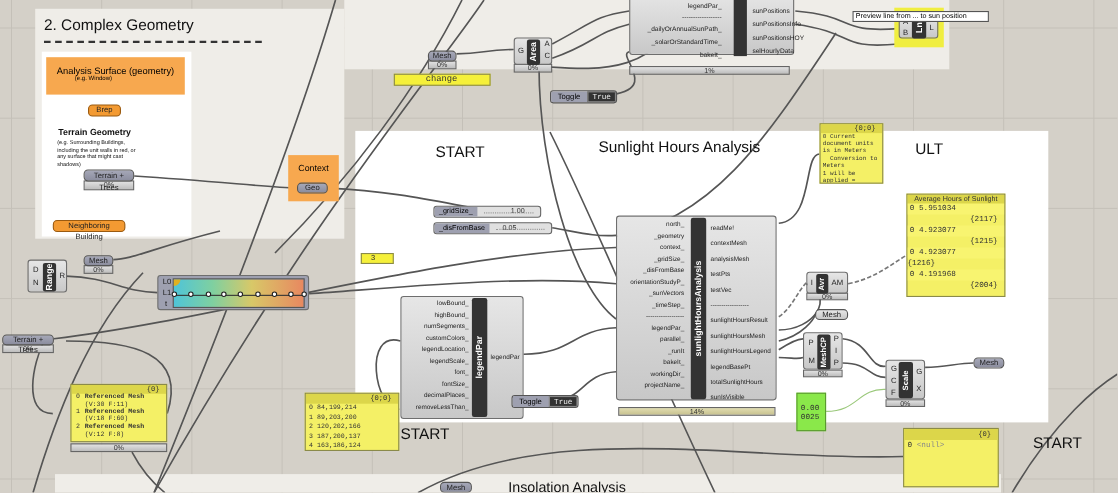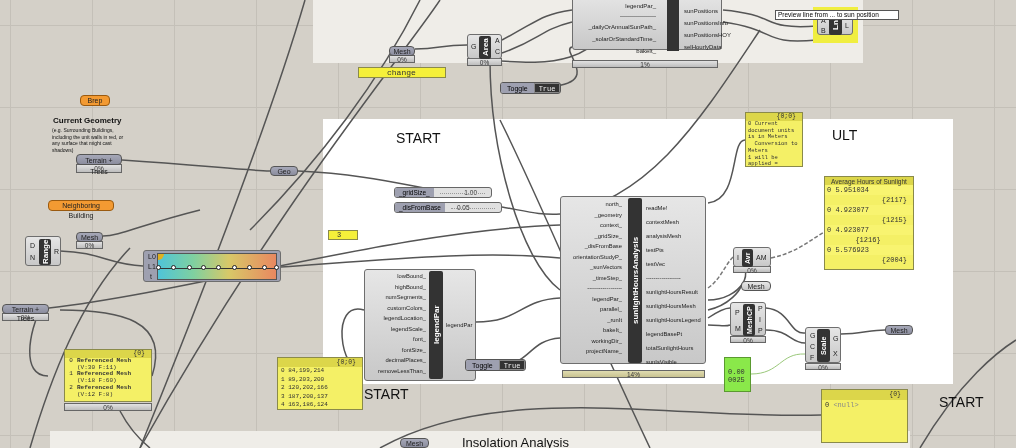--- a/index.html
+++ b/index.html
@@ -30,27 +30,39 @@
   .slider .track::before { content: ""; position: absolute; left: 6px; right: 6px; top: 5px; border-top: 1px dotted #999; }
   .port-l { text-align: right; padding-right: 3px; line-height: 10.5px; white-space: nowrap; }
   .port-r { text-align: left; padding-left: 3px; line-height: 10.5px; white-space: nowrap; }
   .dot { position: absolute; width: 5px; height: 5px; border: 1px solid #222; border-radius: 50%; background: #fff; }
 </style>
 </head>
 <body>
 
 <div class="canvas">
 
+  <div class="group" style="left:32px;top:8px;width:281px;height:209px;background:#efede8;">
+    <div class="label" style="left:8px;top:6px;font-size:14px;">2. Complex Geometry</div>
+    <div class="abs" style="left:8px;top:29px;width:198px;border-top:2px dashed #333;"></div>
+    <div class="abs" style="left:6px;top:39px;width:136px;height:168px;background:#fff;"></div>
+  </div>
+  <div class="orange" style="left:42px;top:52px;width:126px;height:34px;">
+    <div style="text-align:center;font-size:8.5px;margin-top:7px;">Analysis Surface (geometry)</div>
+    <div style="font-size:5.5px;margin-left:26px;">(e.g. Window)</div>
+  </div>
   <div class="oparam" style="left:80px;top:95px;width:30px;height:11px;">Brep</div>
-  <div class="label" style="left:53px;top:116px;font-size:8px;font-weight:bold;">Current Geometry</div>
+  <div class="label" style="left:53px;top:116px;font-size:8px;font-weight:bold;">Terrain Geometry</div>
   <div class="label" style="left:52px;top:127px;width:80px;font-size:5px;line-height:6.5px;">(e.g. Surrounding Buildings, including the unit walls in red, or any surface that might cast shadows)</div>
   <div class="param" style="left:76px;top:154px;width:46px;height:11px;">Terrain + Trees</div>
   <div class="pct" style="left:76px;top:164px;width:46px;height:9px;">0%</div>
   <div class="oparam" style="left:48px;top:200px;width:66px;height:11px;">Neighboring Building</div>
 
+  <div class="orange" style="left:262px;top:141px;width:46px;height:42px;">
+    <div style="text-align:center;font-size:8px;margin-top:7px;">Context</div>
+  </div>
   <div class="param" style="left:270px;top:166px;width:28px;height:10px;line-height:9px;">Geo</div>
 
   <div class="group" style="left:313px;top:0;width:550px;height:63px;background:#efede8;"></div>
   <div class="comp" style="left:572px;top:-8px;width:150px;height:58px;">
     <div class="abs" style="left:0;top:8px;width:86px;font-size:6px;">
       <div class="port-l" style="line-height:10px;">legendPar_</div>
       <div class="port-l" style="line-height:10px;">------------------</div>
       <div class="port-l" style="line-height:12px;">_dailyOrAnnualSunPath_</div>
       <div class="port-l" style="line-height:12px;">_solarOrStandardTime_</div>
       <div class="port-l" style="line-height:12px;">bakeIt_</div>
@@ -84,20 +96,21 @@
   </div>
   <div class="pct" style="left:467px;top:58px;width:35px;height:8px;">0%</div>
   <div class="panel" style="left:358px;top:67px;width:88px;height:11px;font-family:'Liberation Mono',monospace;font-size:8px;padding-left:28px;line-height:10px;background:#f5f03a;">change</div>
   <div class="toggle" style="left:500px;top:82px;">
     <span class="n">Toggle</span>
     <span class="v">True</span>
   </div>
 
   <div class="group" style="left:323px;top:119px;width:630px;height:265px;background:#fff;"></div>
   <div class="label" style="left:396px;top:130px;font-size:14px;z-index:8;">START</div>
+  <div class="label" style="left:544px;top:125px;font-size:14px;z-index:8;">Sunlight Hours Analysis</div>
   <div class="label" style="left:832px;top:127px;font-size:14px;z-index:8;">ULT</div>
   <div class="label" style="left:364px;top:386px;font-size:14px;z-index:8;">START</div>
 
   <div class="panel" style="left:745px;top:112px;width:58px;height:55px;font-size:5.5px;">
     <div class="hdr" style="height:8px;line-height:8px;">{0;0}</div>
     <div style="padding-left:2px;line-height:6.7px;">
       <div><span>0</span> <span>Current document units is in Meters</span></div>
       <div>&nbsp;&nbsp;<span>Conversion to Meters</span></div>
       <div><span>1</span> <span>will be applied =</span></div>
 
@@ -105,22 +118,22 @@
   </div>
 
   <div class="panel" style="left:824px;top:176px;width:90px;height:94px;font-size:7px;">
     <div class="hdr" style="text-align:center;padding:0;font-family:'Liberation Sans',sans-serif;font-size:6.5px;">Average Hours of Sunlight</div>
     <div style="line-height:10px;margin-top:-2px;">
       <div style="padding-left:2px;background:#f8f470;">0 <span>5.951034</span></div>
       <div style="text-align:right;padding-right:6px;">{2117}</div>
       <div style="padding-left:2px;background:#f8f470;">0 <span>4.923077</span></div>
       <div style="text-align:right;padding-right:6px;">{1215}</div>
       <div style="padding-left:2px;background:#f8f470;">0 <span>4.923077</span></div>
-      <div style="text-align:center;padding-right:2px;">{1216}</div>
-      <div style="padding-left:2px;background:#f8f470;">0 <span>5.576923</span></div>
+      <div style="text-align:left;padding-right:2px;">{1216}</div>
+      <div style="padding-left:2px;background:#f8f470;">0 <span>4.191968</span></div>
       <div style="text-align:right;padding-right:6px;">{2004}</div>
     </div>
   </div>
 
   <div class="slider" style="left:394px;top:187px;width:98px;">
     <span class="n">_gridSize_</span>
     <span class="track">1.00</span>
   </div>
   <div class="slider" style="left:394px;top:202px;width:108px;">
     <span class="n">_disFromBase</span>

